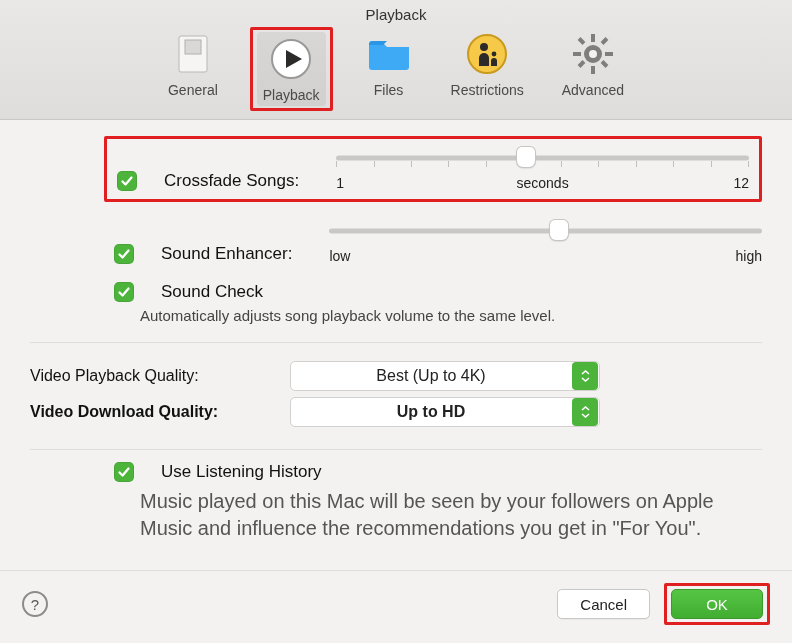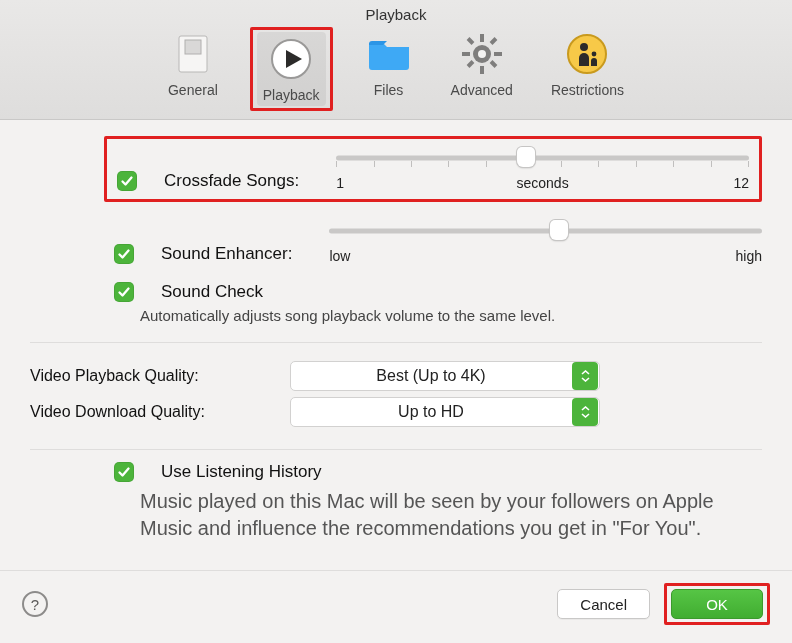--- a/index.html
+++ b/index.html
@@ -121,52 +121,52 @@
               <path d="M2 6 h14 l4 4 h22 v20 a3 3 0 0 1 -3 3 H5 a3 3 0 0 1 -3 -3 Z" fill="#3ea9f5"></path>
               <path d="M2 8 h14 l4 -4 h-15 a3 3 0 0 0 -3 3 Z" fill="#2b95e6"></path>
             </svg>
         </div>
         <span>Files</span>
       </div>
 
       <div class="tab">
         <div class="iconbox">
           <svg width="42" height="42" viewBox="0 0 42 42">
+              <circle cx="21" cy="21" r="19" fill="#f7c948" stroke="#c99a1e" stroke-width="2"></circle>
+              <circle cx="18" cy="14" r="4" fill="#2c2b2a"></circle>
+              <path d="M13 33 v-8 a5 5 0 0 1 10 0 v8" fill="#2c2b2a"></path>
+              <circle cx="28" cy="21" r="2.4" fill="#2c2b2a"></circle>
+              <path d="M25 33 v-5 a3 3 0 0 1 6 0 v5" fill="#2c2b2a"></path>
+            </svg>
+        </div>
+        <span>Restrictions</span>
+      </div>
+
+      <div class="tab">
+        <div class="iconbox">
+          <svg width="42" height="42" viewBox="0 0 42 42">
               <g fill="#7f7e7d">
                 <circle cx="21" cy="21" r="9"></circle>
                 <g>
                   <rect x="19" y="1" width="4" height="8"></rect>
                   <rect x="19" y="33" width="4" height="8"></rect>
                   <rect x="1" y="19" width="8" height="4"></rect>
                   <rect x="33" y="19" width="8" height="4"></rect>
                   <rect x="6" y="6" width="7" height="4" transform="rotate(45 9.5 8)"></rect>
                   <rect x="29" y="29" width="7" height="4" transform="rotate(45 32.5 31)"></rect>
                   <rect x="29" y="6" width="7" height="4" transform="rotate(-45 32.5 8)"></rect>
                   <rect x="6" y="29" width="7" height="4" transform="rotate(-45 9.5 31)"></rect>
                 </g>
               </g>
               <circle cx="21" cy="21" r="4" fill="#f3f2f1"></circle>
             </svg>
         </div>
         <span>Advanced</span>
       </div>
 
-      <div class="tab">
-        <div class="iconbox">
-          <svg width="42" height="42" viewBox="0 0 42 42">
-              <circle cx="21" cy="21" r="19" fill="#f7c948" stroke="#c99a1e" stroke-width="2"></circle>
-              <circle cx="18" cy="14" r="4" fill="#2c2b2a"></circle>
-              <path d="M13 33 v-8 a5 5 0 0 1 10 0 v8" fill="#2c2b2a"></path>
-              <circle cx="28" cy="21" r="2.4" fill="#2c2b2a"></circle>
-              <path d="M25 33 v-5 a3 3 0 0 1 6 0 v5" fill="#2c2b2a"></path>
-            </svg>
-        </div>
-        <span>Restrictions</span>
-      </div>
-
     </div>
   </div>
 
   <div class="content">
 
     <div class="section" style="padding-top:4px;">
       <div class="redwrap-section1" style="margin-left:74px;">
         <div class="checkbox-row">
           <div class="checkbox">
             <svg viewBox="0 0 14 14">
@@ -244,21 +244,21 @@
           <div class="selarrows">
             <svg viewBox="0 0 9 5">
                 <polyline points="1,4 4.5,1 8,4" fill="none" stroke="#fff" stroke-width="1.6"></polyline>
               </svg>
             <svg viewBox="0 0 9 5">
                 <polyline points="1,1 4.5,4 8,1" fill="none" stroke="#fff" stroke-width="1.6"></polyline>
               </svg>
           </div>
         </div>
       </div>
-      <div class="row" style="">
+      <div class="row" style="font-weight:bold;">
         <div class="labelcol">Video Download Quality:</div>
         <div class="select">
           <div class="seltext">Up to HD</div>
           <div class="selarrows">
             <svg viewBox="0 0 9 5">
                 <polyline points="1,4 4.5,1 8,4" fill="none" stroke="#fff" stroke-width="1.6"></polyline>
               </svg>
             <svg viewBox="0 0 9 5">
                 <polyline points="1,1 4.5,4 8,1" fill="none" stroke="#fff" stroke-width="1.6"></polyline>
               </svg>

